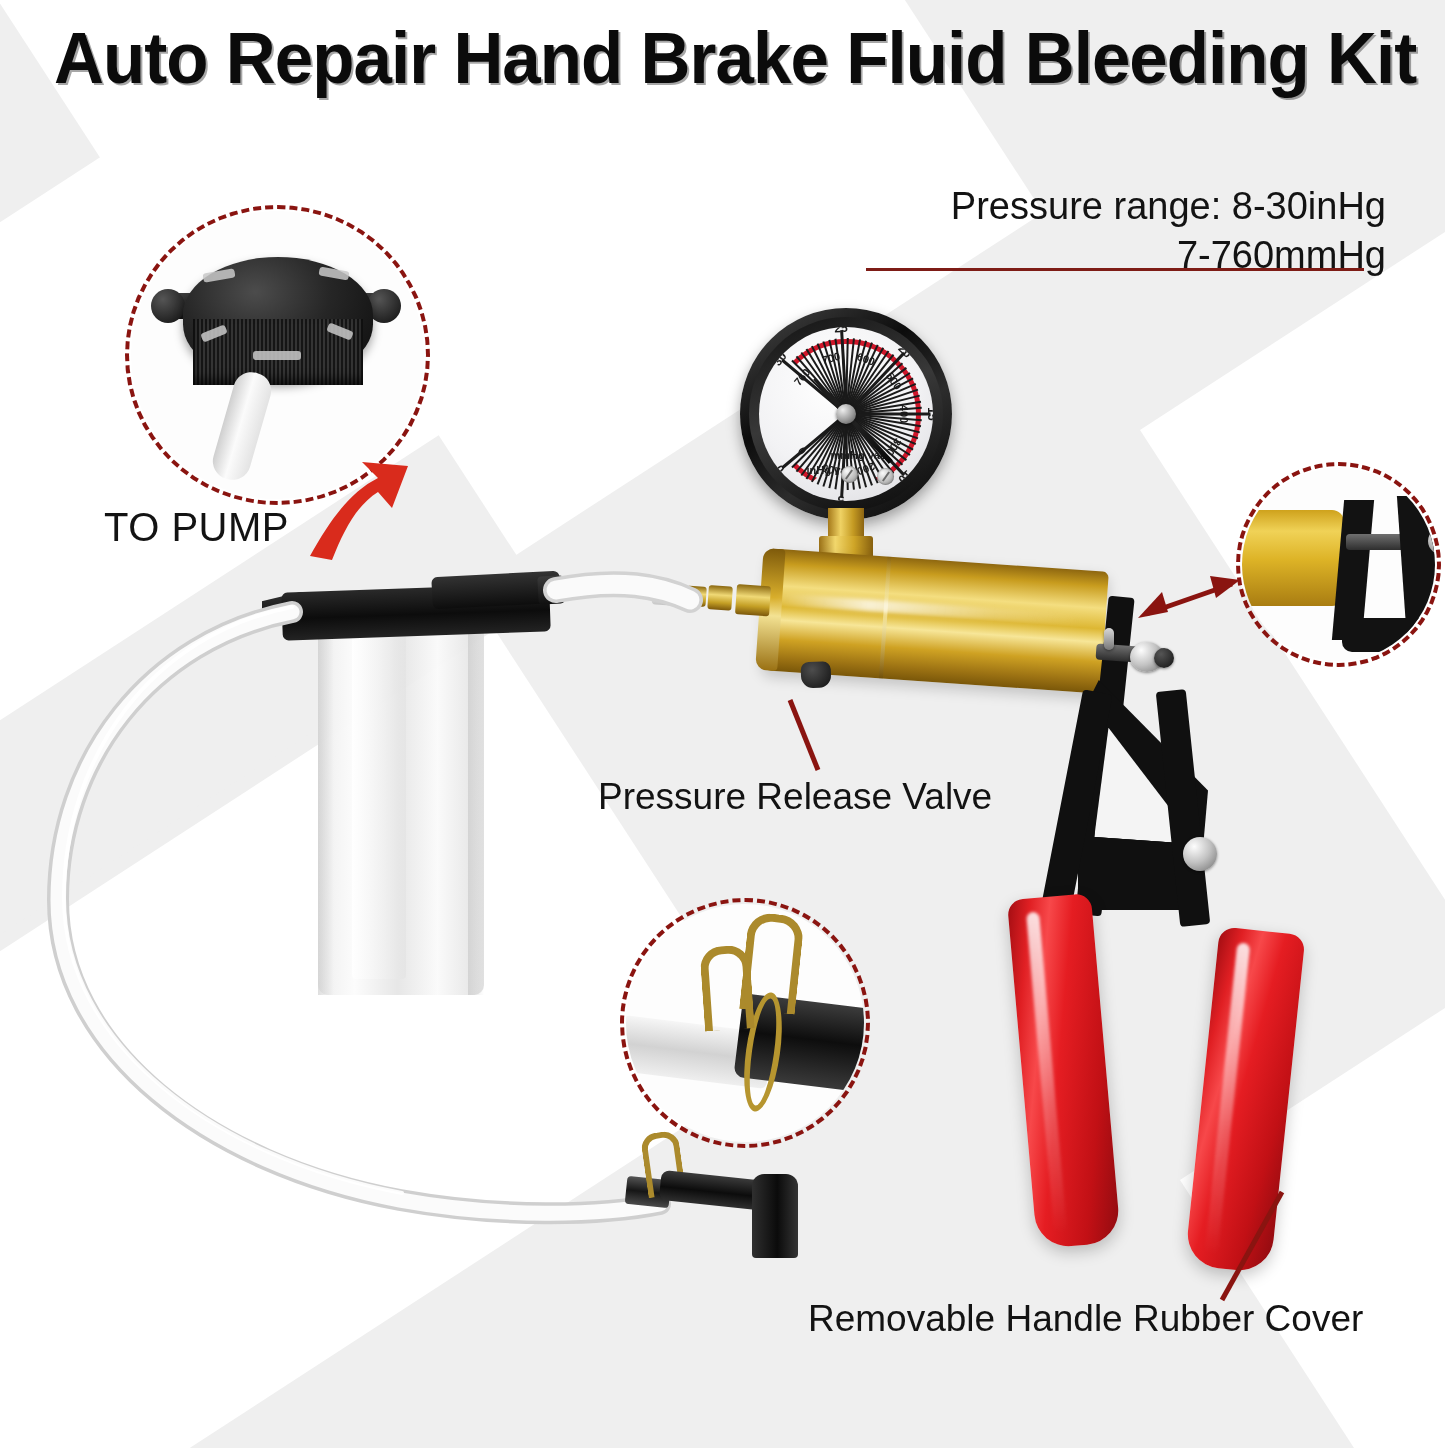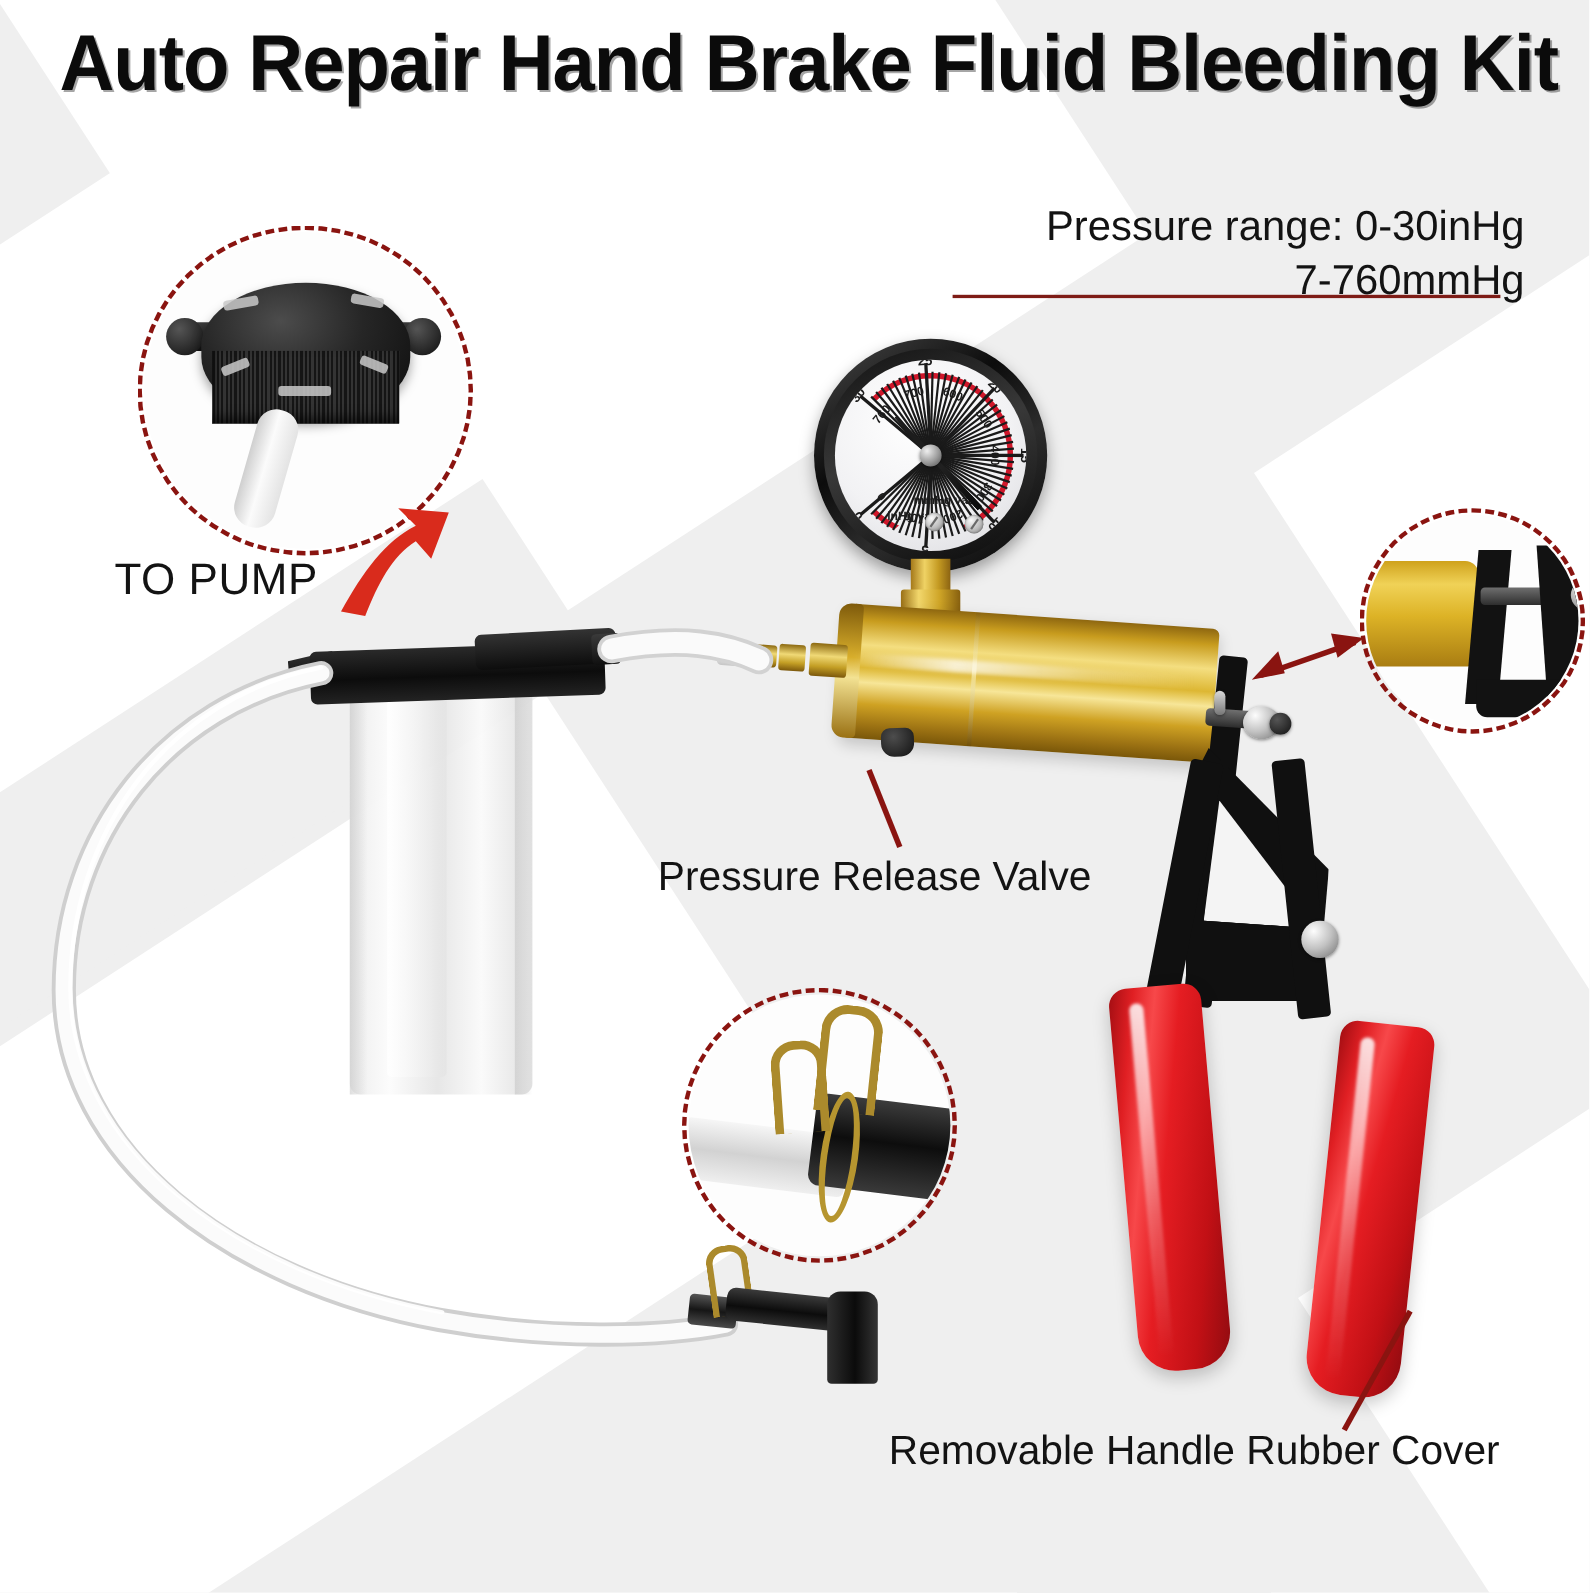--- a/index.html
+++ b/index.html
@@ -451,21 +451,21 @@
   <div class="bg-band bg-white-tl"></div>
   <div class="bg-band bg-white-mid"></div>
   <div class="bg-grey-strip"></div>
   <div class="bg-band bg-white-bl"></div>
   <div class="bg-band bg-white-br"></div>
   <div class="bg-band bg-white-r2"></div>
 
   <div id="title">Auto Repair Hand Brake Fluid Bleeding Kit</div>
 
   <div id="spec">
-    <div class="line">Pressure range: 0-30inHg</div>
+    <div class="line">Pressure range: 8-30inHg</div>
     <div class="line">7-760mmHg</div>
   </div>
   <div id="spec-rule"></div>
 
   <div class="circ-clip" id="clipA">
     <div class="capT"></div>
     <div class="capTnubL"></div>
     <div class="capTnubR"></div>
     <div class="capBody"></div>
     <div class="capRidge"></div>

